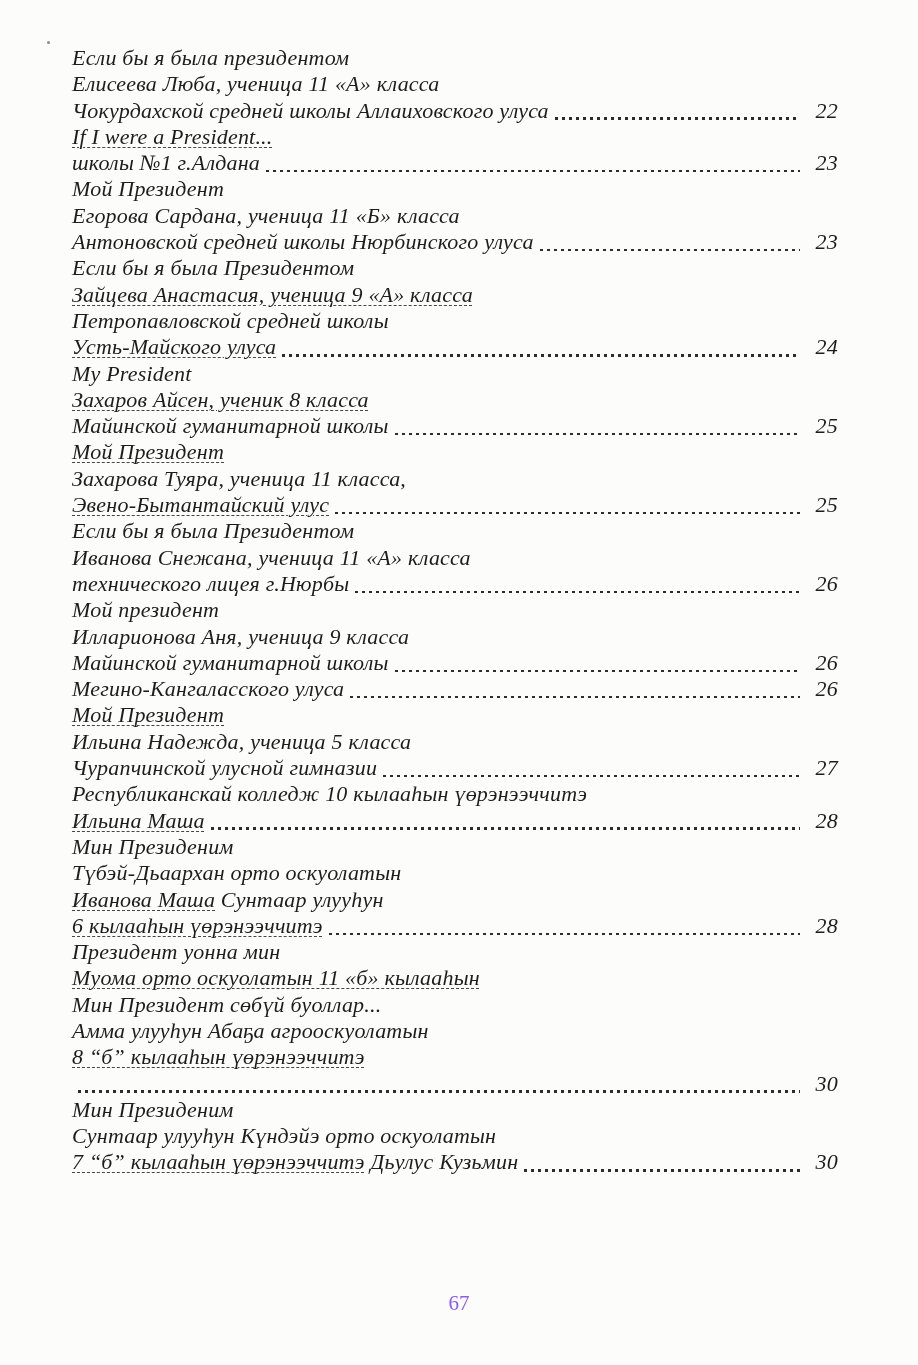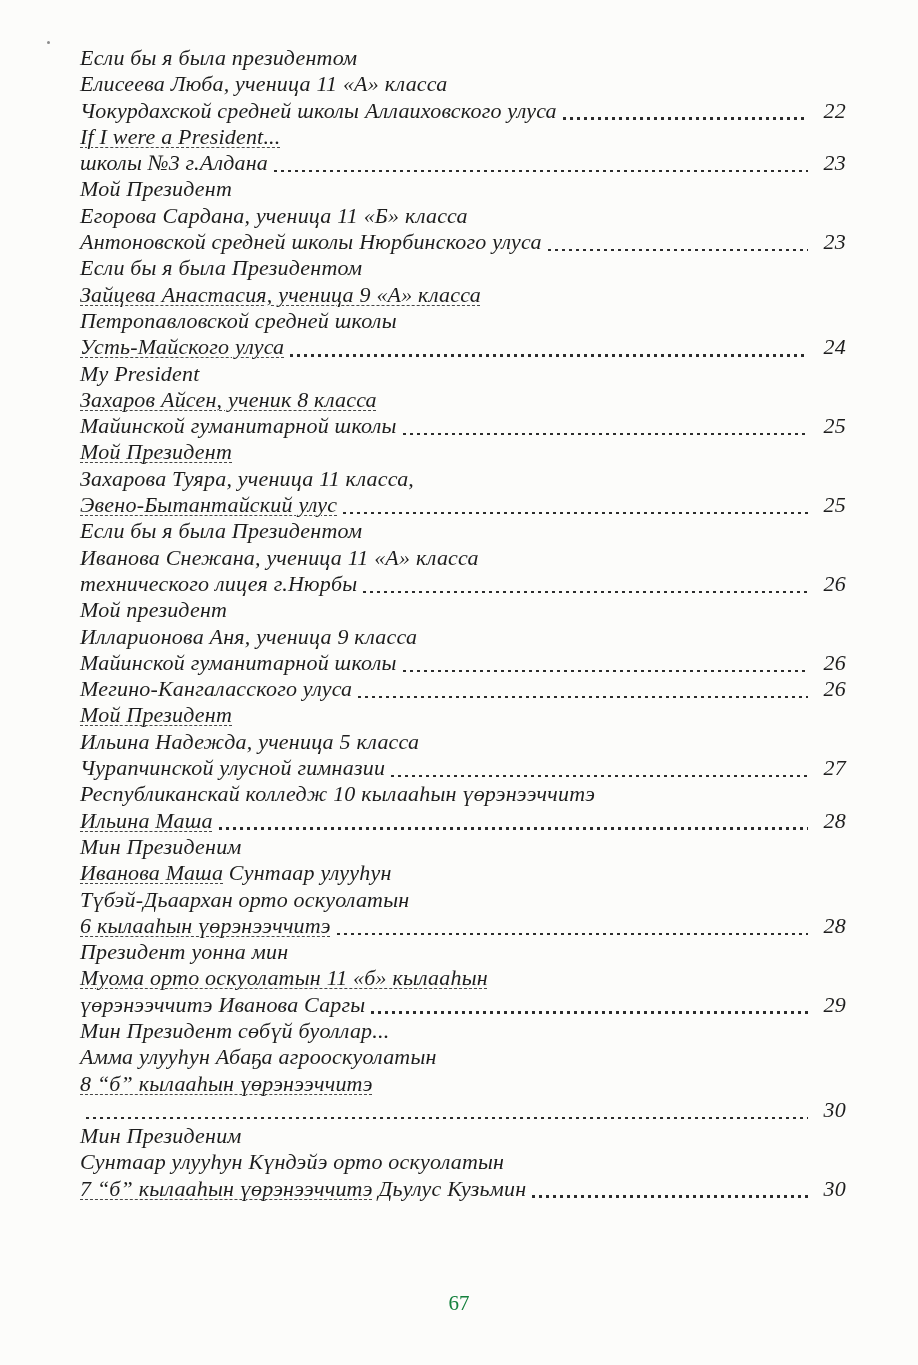--- a/index.html
+++ b/index.html
@@ -19,21 +19,21 @@
     position: absolute;
     left: 47px;
     top: 41px;
     width: 3px;
     height: 3px;
     border-radius: 50%;
     background: #8b8b8b;
   }
   .toc {
     position: absolute;
-    left: 80px;
+    left: 72px;
     top: 45px;
     width: 766px;
   }
   .toc-line {
     display: flex;
     align-items: flex-end;
     height: 26.3px;
     font-size: 22px;
     font-style: italic;
     line-height: 26.3px;
@@ -66,21 +66,21 @@
     text-align: right;
   }
   .folio {
     position: absolute;
     top: 1291px;
     left: 0;
     width: 918px;
     text-align: center;
     font-size: 21px;
     font-style: normal;
-    color: #15803d;
+    color: #8b5cf6;
   }
 </style>
 </head>
 <body>
 
 <div class="scan-speck"></div>
 
 <div class="toc">
     <div class="toc-line">
     <span class="txt">Если бы я была президентом</span>
@@ -94,21 +94,21 @@
     <span class="txt">Чокурдахской средней школы Аллаиховского улуса</span>
 
     <span class="leader"></span>
     <span class="pg">22</span>
   </div>
     <div class="toc-line">
     <span class="txt u">If I were a President...</span>
 
   </div>
     <div class="toc-line">
-    <span class="txt">школы №3 г.Алдана</span>
+    <span class="txt">школы №1 г.Алдана</span>
 
     <span class="leader"></span>
     <span class="pg">23</span>
   </div>
     <div class="toc-line">
     <span class="txt">Мой Президент</span>
 
   </div>
     <div class="toc-line">
     <span class="txt">Егорова Сардана, ученица 11 «Б» класса</span>
@@ -219,50 +219,44 @@
 
   </div>
     <div class="toc-line">
     <span class="txt u">Ильина Маша</span>
 
     <span class="leader"></span>
     <span class="pg">28</span>
   </div>
     <div class="toc-line">
     <span class="txt">Мин Президеним</span>
+
+  </div>
+    <div class="toc-line">
+    <span class="txt">Түбэй-Дьаархан орто оскуолатын</span>
 
   </div>
     <div class="toc-line">
     <span class="txt u">Иванова Маша</span>
     <span class="txt"> Сунтаар улууһун</span>
 
   </div>
     <div class="toc-line">
-    <span class="txt">Түбэй-Дьаархан орто оскуолатын</span>
-
-  </div>
-    <div class="toc-line">
     <span class="txt u">6 кылааһын үөрэнээччитэ</span>
 
     <span class="leader"></span>
     <span class="pg">28</span>
   </div>
     <div class="toc-line">
     <span class="txt">Президент уонна мин</span>
 
   </div>
     <div class="toc-line">
     <span class="txt u">Муома орто оскуолатын 11 «б» кылааһын</span>
 
-  </div>
-    <div class="toc-line">
-    <span class="txt">үөрэнээччитэ Иванова Саргы</span>
-
-    <span class="leader"></span>
-    <span class="pg">29</span>
   </div>
     <div class="toc-line">
     <span class="txt">Мин Президент сөбүй буоллар...</span>
 
   </div>
     <div class="toc-line">
     <span class="txt">Амма улууһун Абаҕа агрооскуолатын</span>
 
   </div>
     <div class="toc-line">

